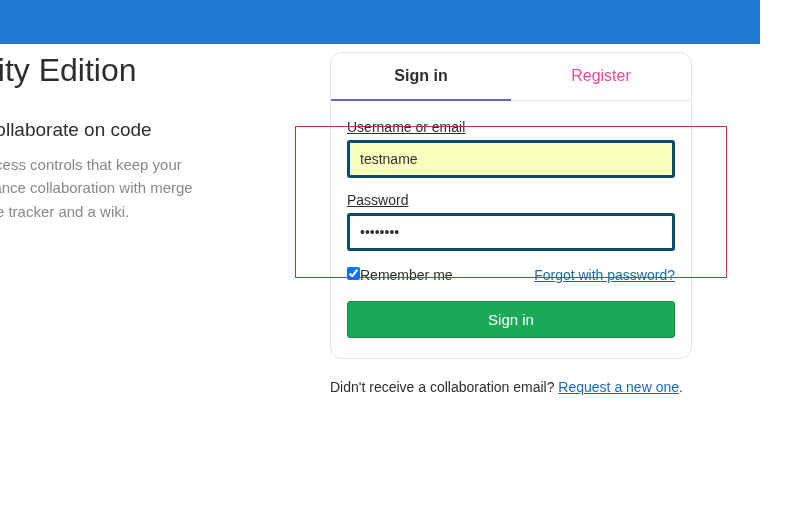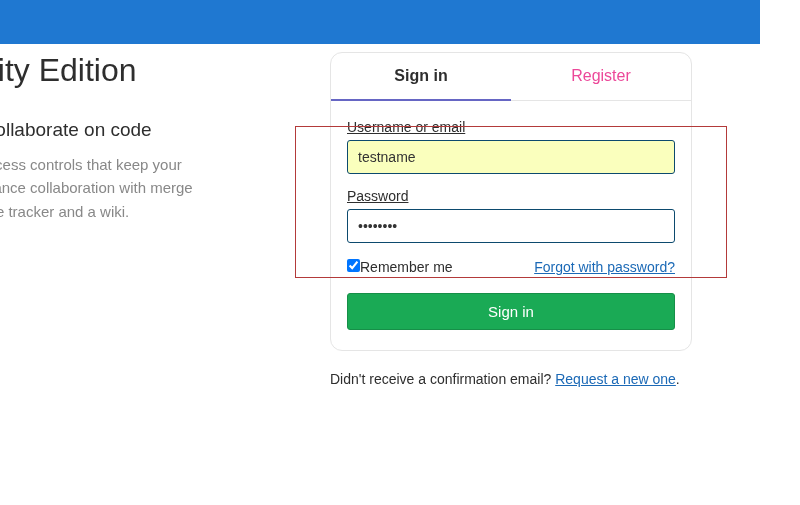--- a/index.html
+++ b/index.html
@@ -83,21 +83,21 @@
     }
     .label {
       font-size: 14px;
       color: #2e2e2e;
       margin-bottom: 5px;
       display: block;
       text-decoration: underline;
     }
     .input {
       width: 100%;
-      border: 1px solid #0c4a6e;
+      border: 3px solid #0c4a6e;
       border-radius: 3px;
       padding: 8px 10px;
       font-size: 14px;
       color: #333;
       margin-bottom: 14px;
       font-family: inherit;
     }
     .input.autofill {
       background: #faffbd;
     }
@@ -177,18 +177,18 @@
           <label class="remember">
             <input type="checkbox" checked="" style="">
             <span>Remember me</span>
           </label>
           <a class="link">Forgot with password?</a>
         </div>
         <button class="btn">Sign in</button>
       </div>
     </div>
     <div class="below">
-      <span>Didn't receive a confirmation email? </span><a class="link">Request a new one</a><span>.</span>
+      <span>Didn't receive a collaboration email? </span><a class="link">Request a new one</a><span>.</span>
     </div>
   </div>
 </div>
 
 <div class="highlight-box"></div>
 
 </body></html>

